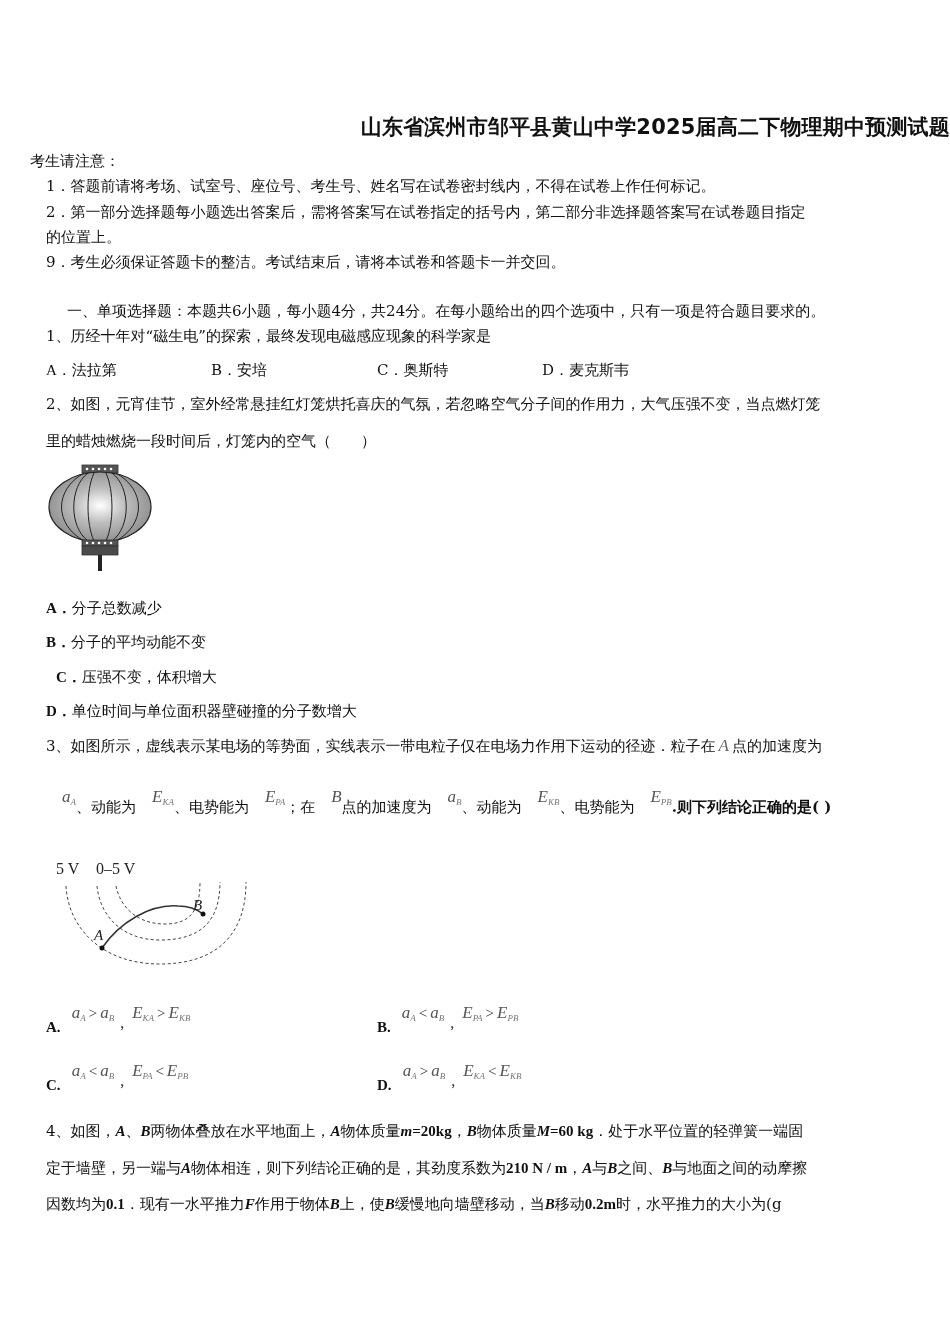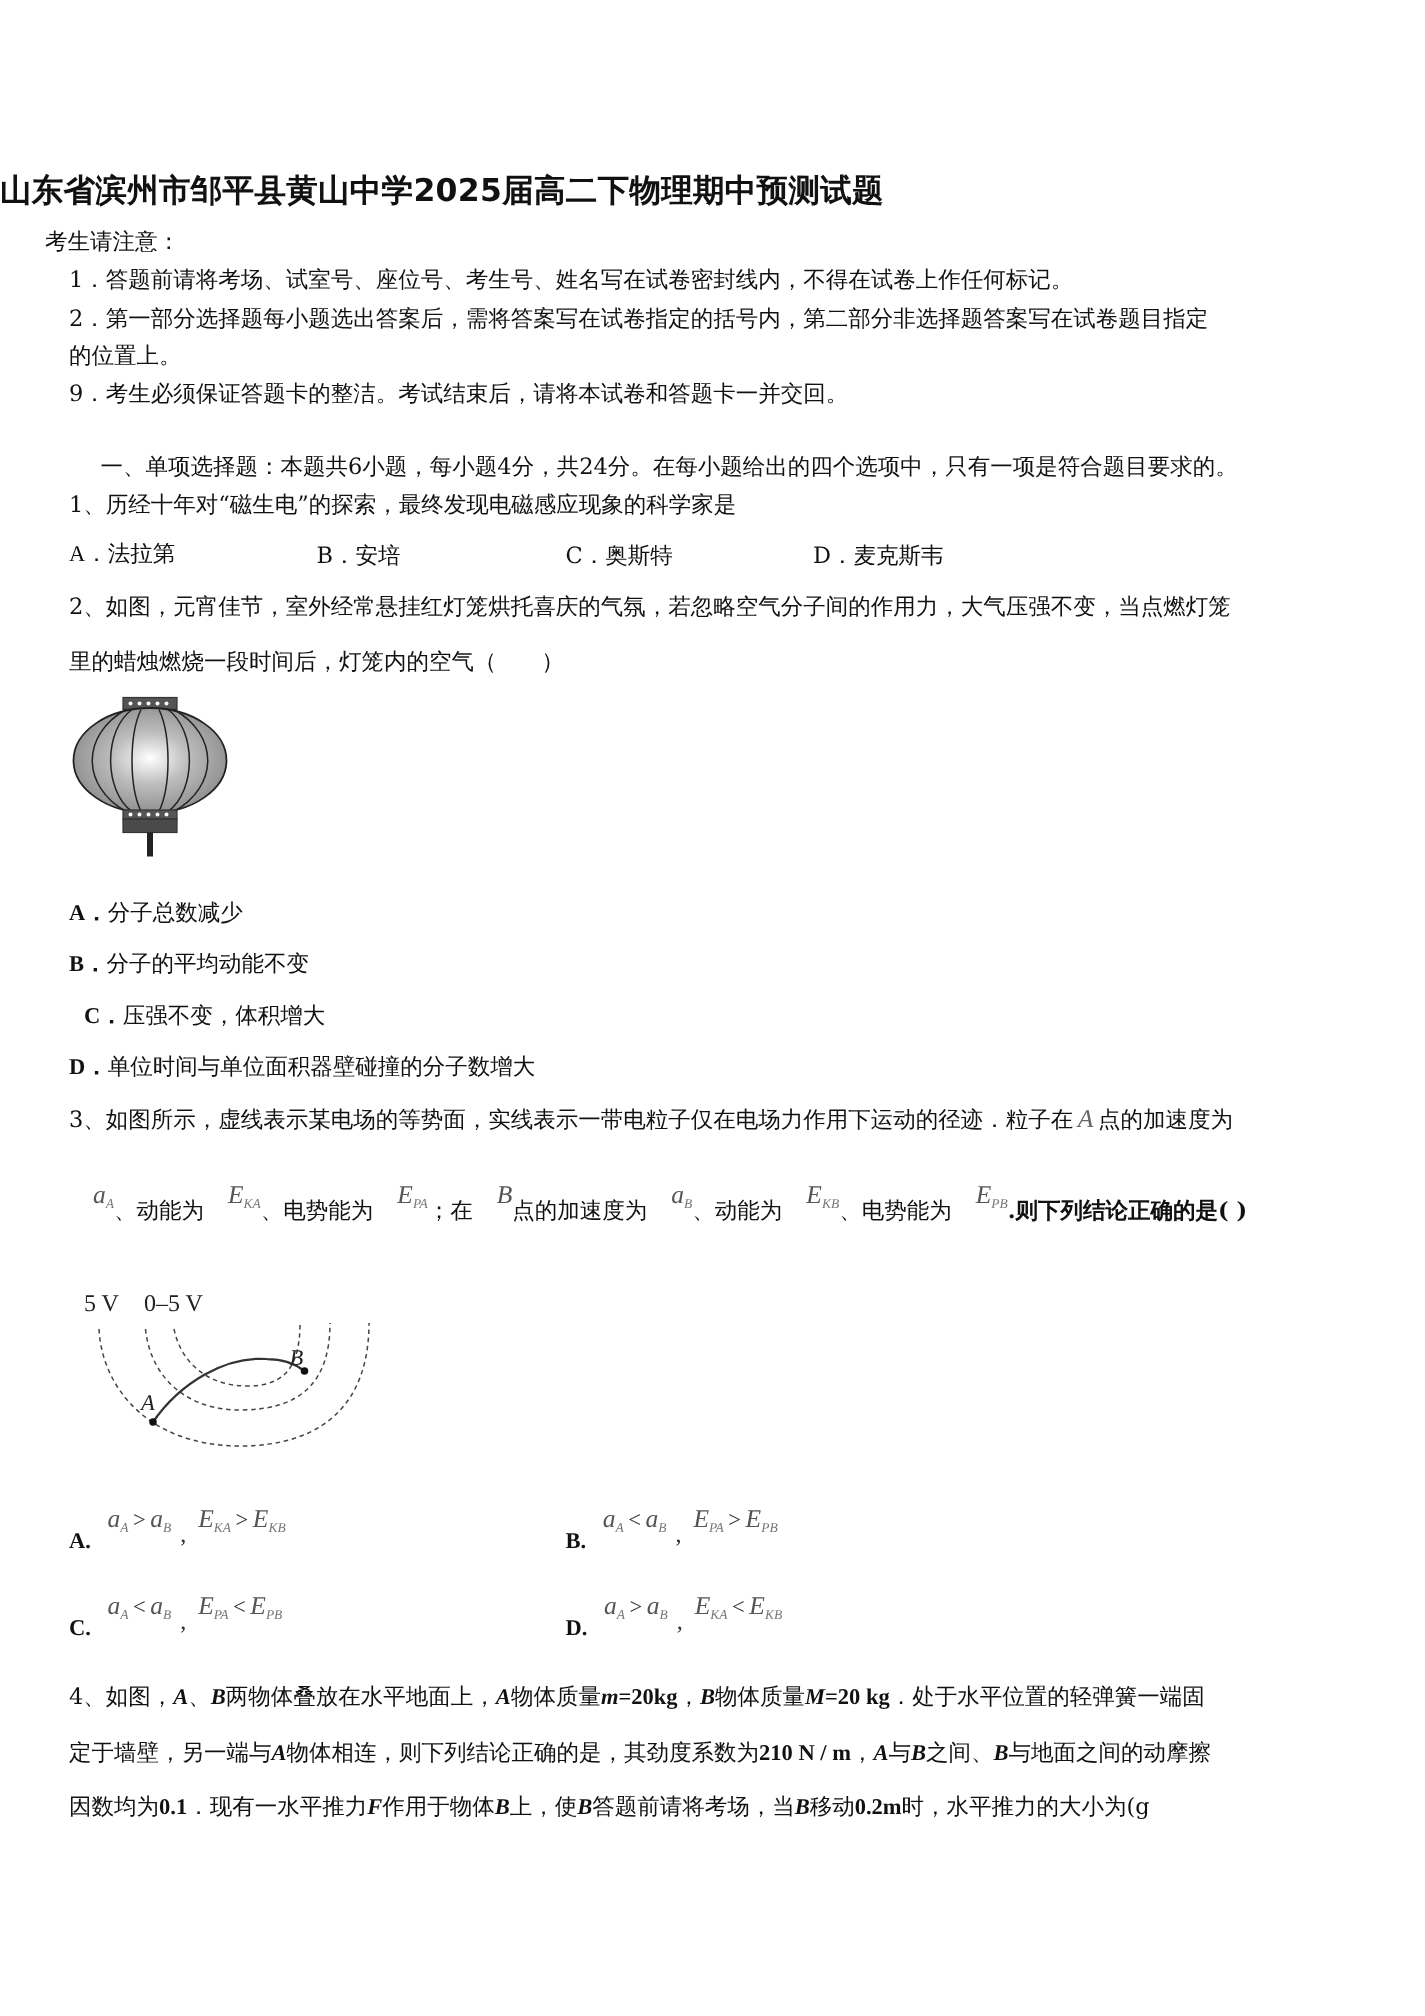--- a/index.html
+++ b/index.html
@@ -3,21 +3,21 @@
 <meta charset="utf-8">
 <style>
   html, body { margin: 0; padding: 0; background: #ffffff; }
   body {
     width: 950px; height: 1344px; position: relative; overflow: hidden;
     font-family: "DejaVu Serif", "Liberation Serif", serif;
     color: #111111;
   }
   .abs { position: absolute; white-space: nowrap; }
   .title {
-    left: 0; width: 950px; top: 113px; text-align: left;
+    left: 0; width: 950px; top: 113px; text-align: right;
     font-family: "DejaVu Sans", "Liberation Sans", sans-serif;
     font-weight: bold; font-size: 21px; letter-spacing: 0.2px;
   }
   .line { font-size: 15px; line-height: 20px; }
   .opt-label { font-weight: bold; font-family: "Liberation Serif", serif; }
   .math { font-family: "Liberation Serif", "DejaVu Serif", serif; color: #555; font-style: italic; margin-left: 16px; }
   .math .v { font-size: 17px; }
   .math sub { font-size: 9px; font-style: italic; vertical-align: -3px; color: #777; }
   .math .op { font-style: normal; font-size: 15px; margin: 0 3px; color: #333; }
   .sep { color: #333; margin: 0 8px 0 6px; font-style: normal; }
@@ -129,20 +129,20 @@
 <div class="abs" style="left:46px; top:1061px;">
   <span class="opt-label" style="position:relative; top:14px; font-size:15px;">C.</span>
   <span class="math" style="margin-left:6px;"><span class="v">a</span><sub>A</sub><span class="op">&lt;</span><span class="v">a</span><sub>B</sub><span class="sep" style="position:relative; top:10px;">,</span><span class="v">E</span><sub>PA</sub><span class="op">&lt;</span><span class="v">E</span><sub>PB</sub></span>
 </div>
 <div class="abs" style="left:377px; top:1061px;">
   <span class="opt-label" style="position:relative; top:14px; font-size:15px;">D.</span>
   <span class="math" style="margin-left:6px;"><span class="v">a</span><sub>A</sub><span class="op">&gt;</span><span class="v">a</span><sub>B</sub><span class="sep" style="position:relative; top:10px;">,</span><span class="v">E</span><sub>KA</sub><span class="op">&lt;</span><span class="v">E</span><sub>KB</sub></span>
 </div>
 
 <div class="abs line" style="left:46px; top:1121px;">
-  <span>4、</span><span>如图，</span><span class="bold-it">A</span><span>、</span><span class="bold-it">B</span><span>两物体叠放在水平地面上，</span><span class="bold-it">A</span><span>物体质量</span><span class="bold-it">m</span><span class="bold-n">=20kg</span><span>，</span><span class="bold-it">B</span><span>物体质量</span><span class="bold-it">M</span><span class="bold-n">=20 kg</span><span>．处于水平位置的轻弹簧一端固</span>
+  <span>4、</span><span>如图，</span><span class="bold-it">A</span><span>、</span><span class="bold-it">B</span><span>两物体叠放在水平地面上，</span><span class="bold-it">A</span><span>物体质量</span><span class="bold-it">m</span><span class="bold-n">=20kg</span><span>，</span><span class="bold-it">B</span><span>物体质量</span><span class="bold-it">M</span><span class="bold-n">=60 kg</span><span>．处于水平位置的轻弹簧一端固</span>
 </div>
 <div class="abs line" style="left:46px; top:1158px;">
   <span>定于墙壁，另一端与</span><span class="bold-it">A</span><span>物体相连，则下列结论正确的是，其劲度系数为</span><span class="bold-n">210 N / m</span><span>，</span><span class="bold-it">A</span><span>与</span><span class="bold-it">B</span><span>之间、</span><span class="bold-it">B</span><span>与地面之间的动摩擦</span>
 </div>
 <div class="abs line" style="left:46px; top:1194px;">
-  <span>因数均为</span><span class="bold-n">0.1</span><span>．现有一水平推力</span><span class="bold-it">F</span><span>作用于物体</span><span class="bold-it">B</span><span>上，使</span><span class="bold-it">B</span><span>答题前请将考场，当</span><span class="bold-it">B</span><span>移动</span><span class="bold-n">0.2m</span><span>时，水平推力的大小为(g</span>
+  <span>因数均为</span><span class="bold-n">0.1</span><span>．现有一水平推力</span><span class="bold-it">F</span><span>作用于物体</span><span class="bold-it">B</span><span>上，使</span><span class="bold-it">B</span><span>缓慢地向墙壁移动，当</span><span class="bold-it">B</span><span>移动</span><span class="bold-n">0.2m</span><span>时，水平推力的大小为(g</span>
 </div>
 
 </body></html>

